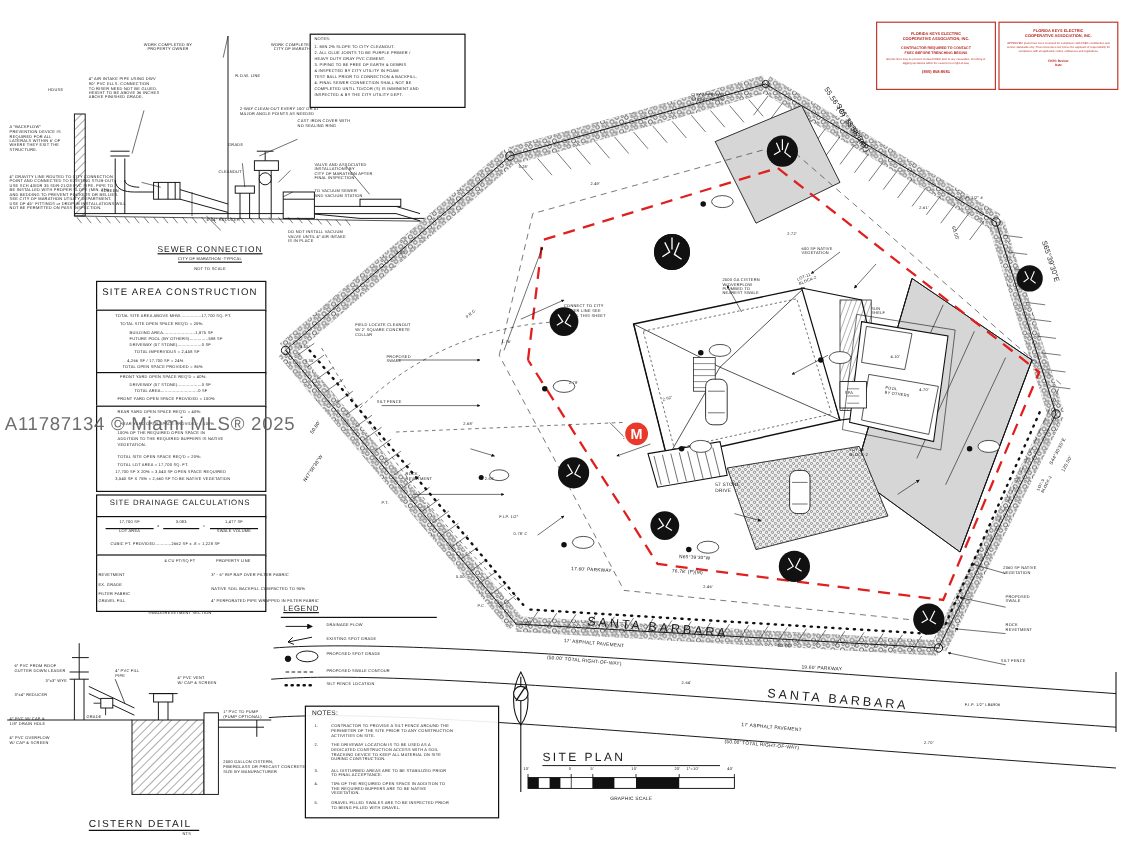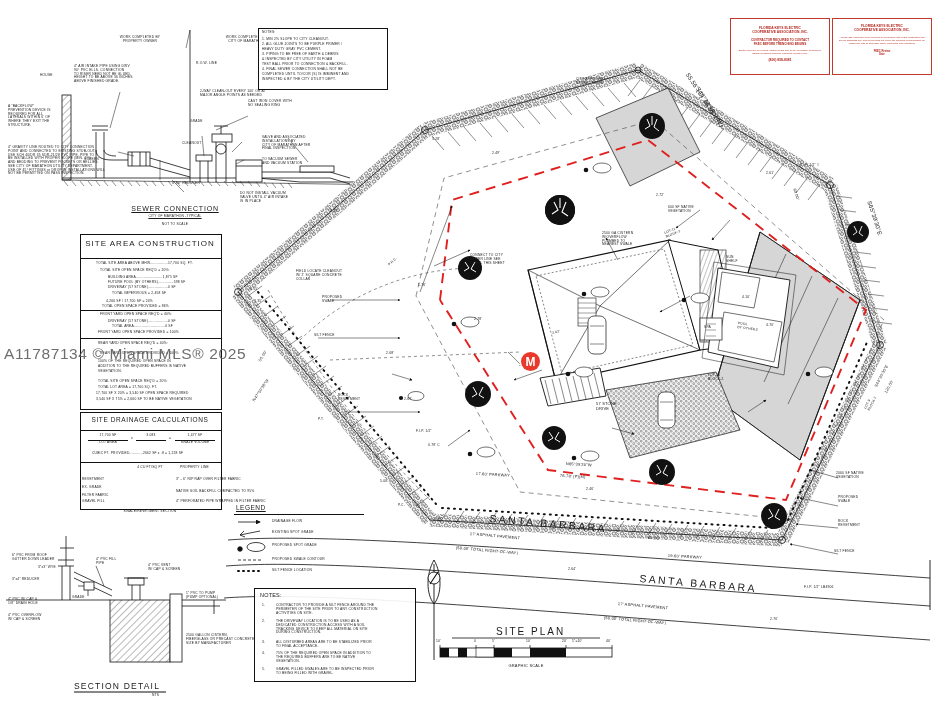--- a/index.html
+++ b/index.html
@@ -553,21 +553,21 @@
   <div class="t tiny" style="left:96px;top:558px;">4" PVC FILL
 PIPE</div>
   <div class="t tiny" style="left:148px;top:564px;">4" PVC VENT
 W/ CAP &amp; SCREEN</div>
   <div class="t tiny" style="left:186px;top:592px;">1" PVC TO PUMP
 (PUMP OPTIONAL)</div>
   <div class="t tiny" style="left:72px;top:596px;">GRADE</div>
   <div class="t tiny" style="left:186px;top:634px;width:56px;">2500 GALLON CISTERN,
 FIBERGLASS OR PRECAST CONCRETE,
 SIZE BY MANUFACTURER</div>
-  <div class="t" style="left:74px;top:682px;font-size:8.5px;letter-spacing:1.2px;">SECTION DETAIL</div>
+  <div class="t" style="left:74px;top:682px;font-size:8.5px;letter-spacing:1.2px;">CISTERN DETAIL</div>
   <div class="t tiny" style="left:152px;top:694px;">NTS</div>
 
   <div class="t s ul" style="left:236px;top:504px;font-size:6.5px;letter-spacing:.5px;">LEGEND</div>
   <div class="hr" style="left:234px;top:514px;width:130px;"></div>
   <svg width="140" height="60" style="left:234px;top:518px;">
     <g stroke="#111" fill="none" stroke-width="0.8">
       <path d="M4,4 L26,4" marker-end="url(#arrow)"></path>
       <path d="M6,17 L26,13"></path>
       <path d="M6,17 L10,13 M6,17 L11,19"></path>
       <ellipse cx="22" cy="29" rx="9" ry="4.5" fill="#fff"></ellipse>
@@ -701,21 +701,21 @@
   <div class="t tiny" style="left:318px;top:418px;">P.T.</div>
   <div class="t tiny" style="left:398px;top:504px;">P.C.</div>
 
   <div class="t rot" style="left:490px;top:512px;font-size:10.5px;letter-spacing:2.4px;transform:rotate(5deg);">SANTA BARBARA</div>
   <div class="t rot" style="left:640px;top:572px;font-size:10.5px;letter-spacing:2.4px;transform:rotate(5deg);">SANTA BARBARA</div>
   <div class="t xs rot" style="left:470px;top:532px;transform:rotate(5deg);">17' ASPHALT PAVEMENT</div>
   <div class="t xs rot" style="left:456px;top:546px;transform:rotate(5deg);">(50.00' TOTAL RIGHT-OF-WAY)</div>
   <div class="t xs rot" style="left:618px;top:602px;transform:rotate(5deg);">17' ASPHALT PAVEMENT</div>
   <div class="t xs rot" style="left:604px;top:616px;transform:rotate(5deg);">(50.00' TOTAL RIGHT-OF-WAY)</div>
 
-  <div class="t" style="left:452px;top:626px;font-size:10px;letter-spacing:2px;margin-left:44px;">SITE PLAN</div>
+  <div class="t" style="left:452px;top:626px;font-size:10px;letter-spacing:2px;">SITE PLAN</div>
   <div class="t tiny" style="left:572px;top:640px;">1"=10'</div>
   <div class="t xs ctr" style="left:440px;top:664px;width:172px;">GRAPHIC SCALE</div>
   <div class="t tiny" style="left:436px;top:640px;">10'</div>
   <div class="t tiny" style="left:474px;top:640px;">0</div>
   <div class="t tiny" style="left:492px;top:640px;">5'</div>
   <div class="t tiny" style="left:526px;top:640px;">10'</div>
   <div class="t tiny" style="left:562px;top:640px;">20'</div>
   <div class="t tiny" style="left:606px;top:640px;">40'</div>
 
   <div class="mk" style="left:521px;top:352px;">M</div>

